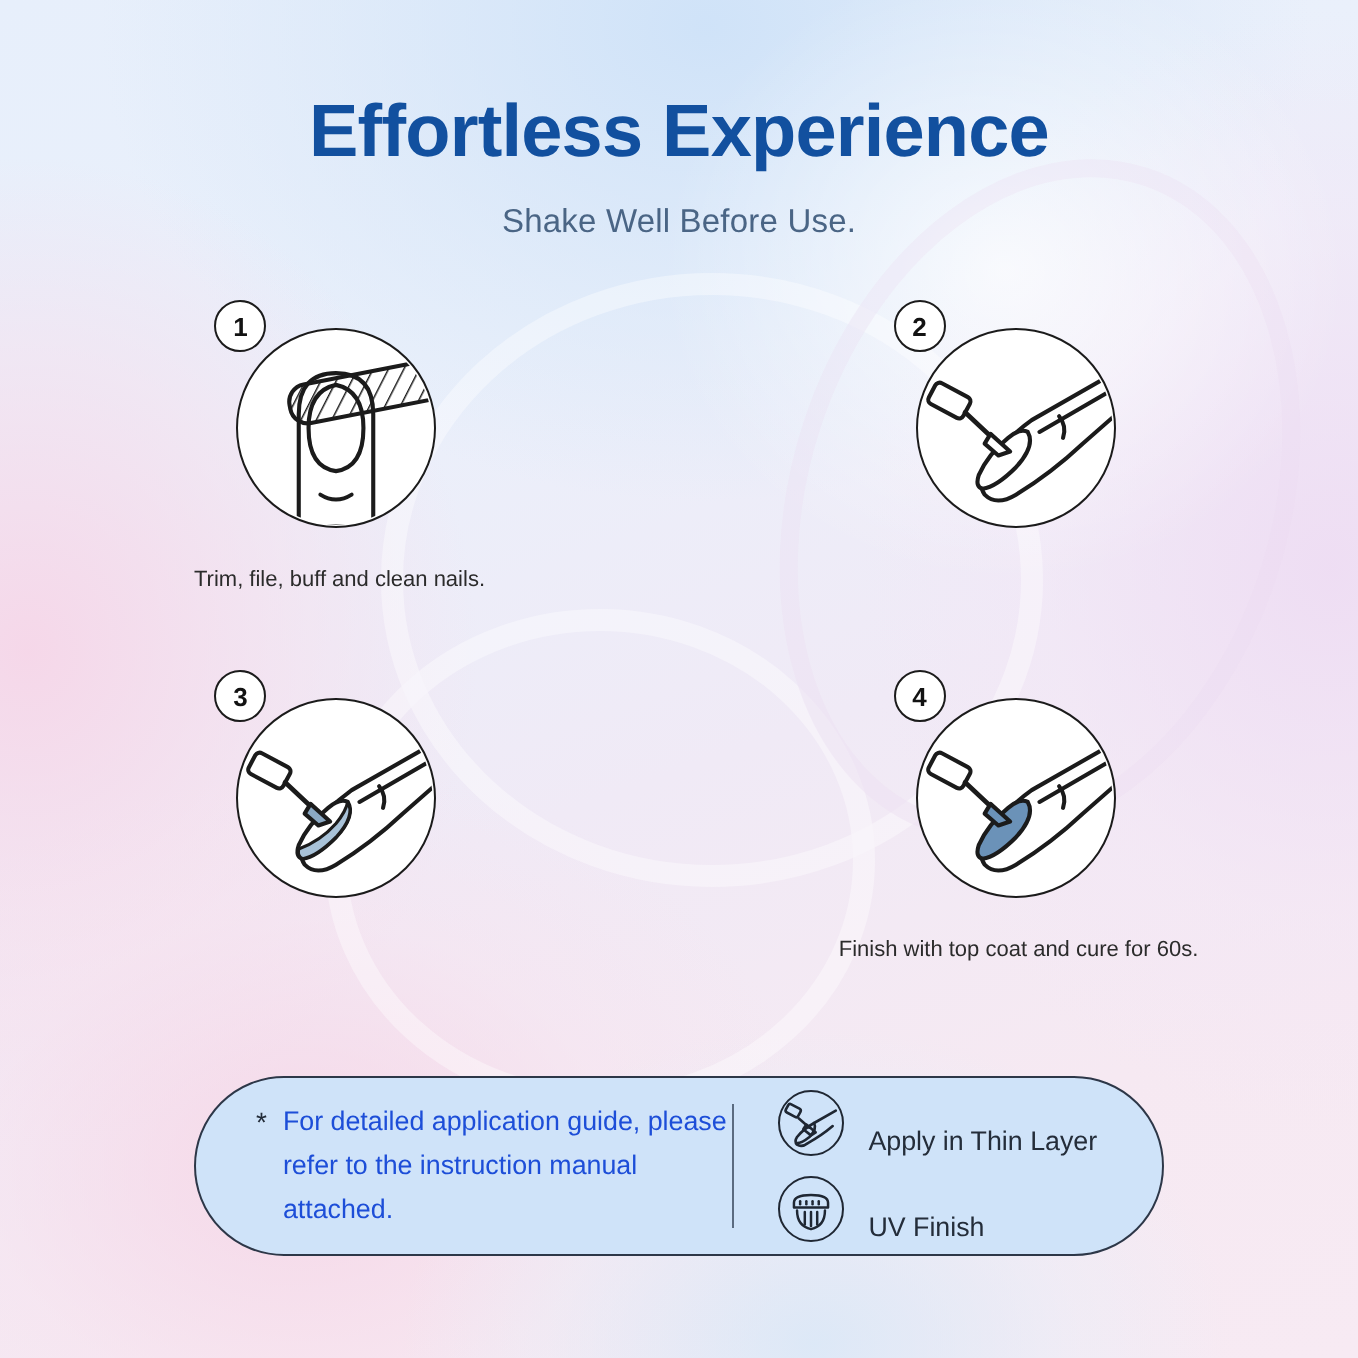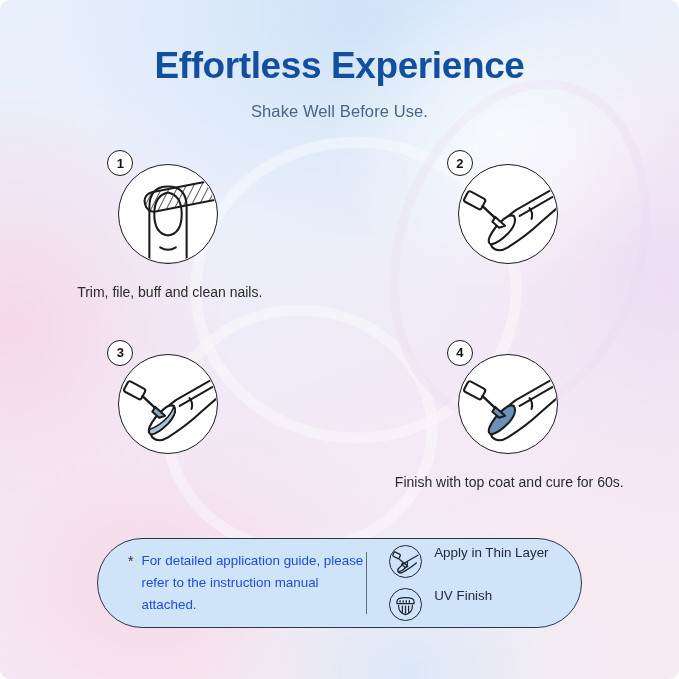--- a/index.html
+++ b/index.html
@@ -12,21 +12,20 @@
     font-family: "Liberation Sans", sans-serif;
     overflow: hidden;
   }
 
   #page {
     position: relative;
     width: 679px;
     height: 679px;
     overflow: hidden;
     background: #eef3fb;
-    border-radius: 10px;
   }
 
   
   .bg-layer {
     position: absolute;
     inset: 0;
     pointer-events: none;
   }
   .bg-base {
     background:
@@ -133,21 +132,21 @@
     justify-content: center;
     font-size: 13px;
     font-weight: 700;
     color: #121212;
     z-index: 3;
   }
   .step-caption {
     margin-top: 12px;
     width: 250px;
     text-align: center;
-    font-size: 14px;
+    font-size: 11px;
     line-height: 1.55;
     color: #2b2b2b;
   }
   .row2 { margin-top: 36px; }
 
   
   .footer {
     position: absolute;
     left: 97px;
     top: 538px;
@@ -187,21 +186,21 @@
   .footer-right {
     flex: 1 1 auto;
     padding-left: 22px;
     display: flex;
     flex-direction: column;
     justify-content: center;
     gap: 10px;
   }
   .feature {
     display: flex;
-    align-items: flex-start;
+    align-items: flex-end;
     gap: 12px;
   }
   .feature-icon {
     width: 33px;
     height: 33px;
     border-radius: 50%;
     border: 1.3px solid #1f2733;
     box-sizing: border-box;
     background: transparent;
     flex: 0 0 auto;

